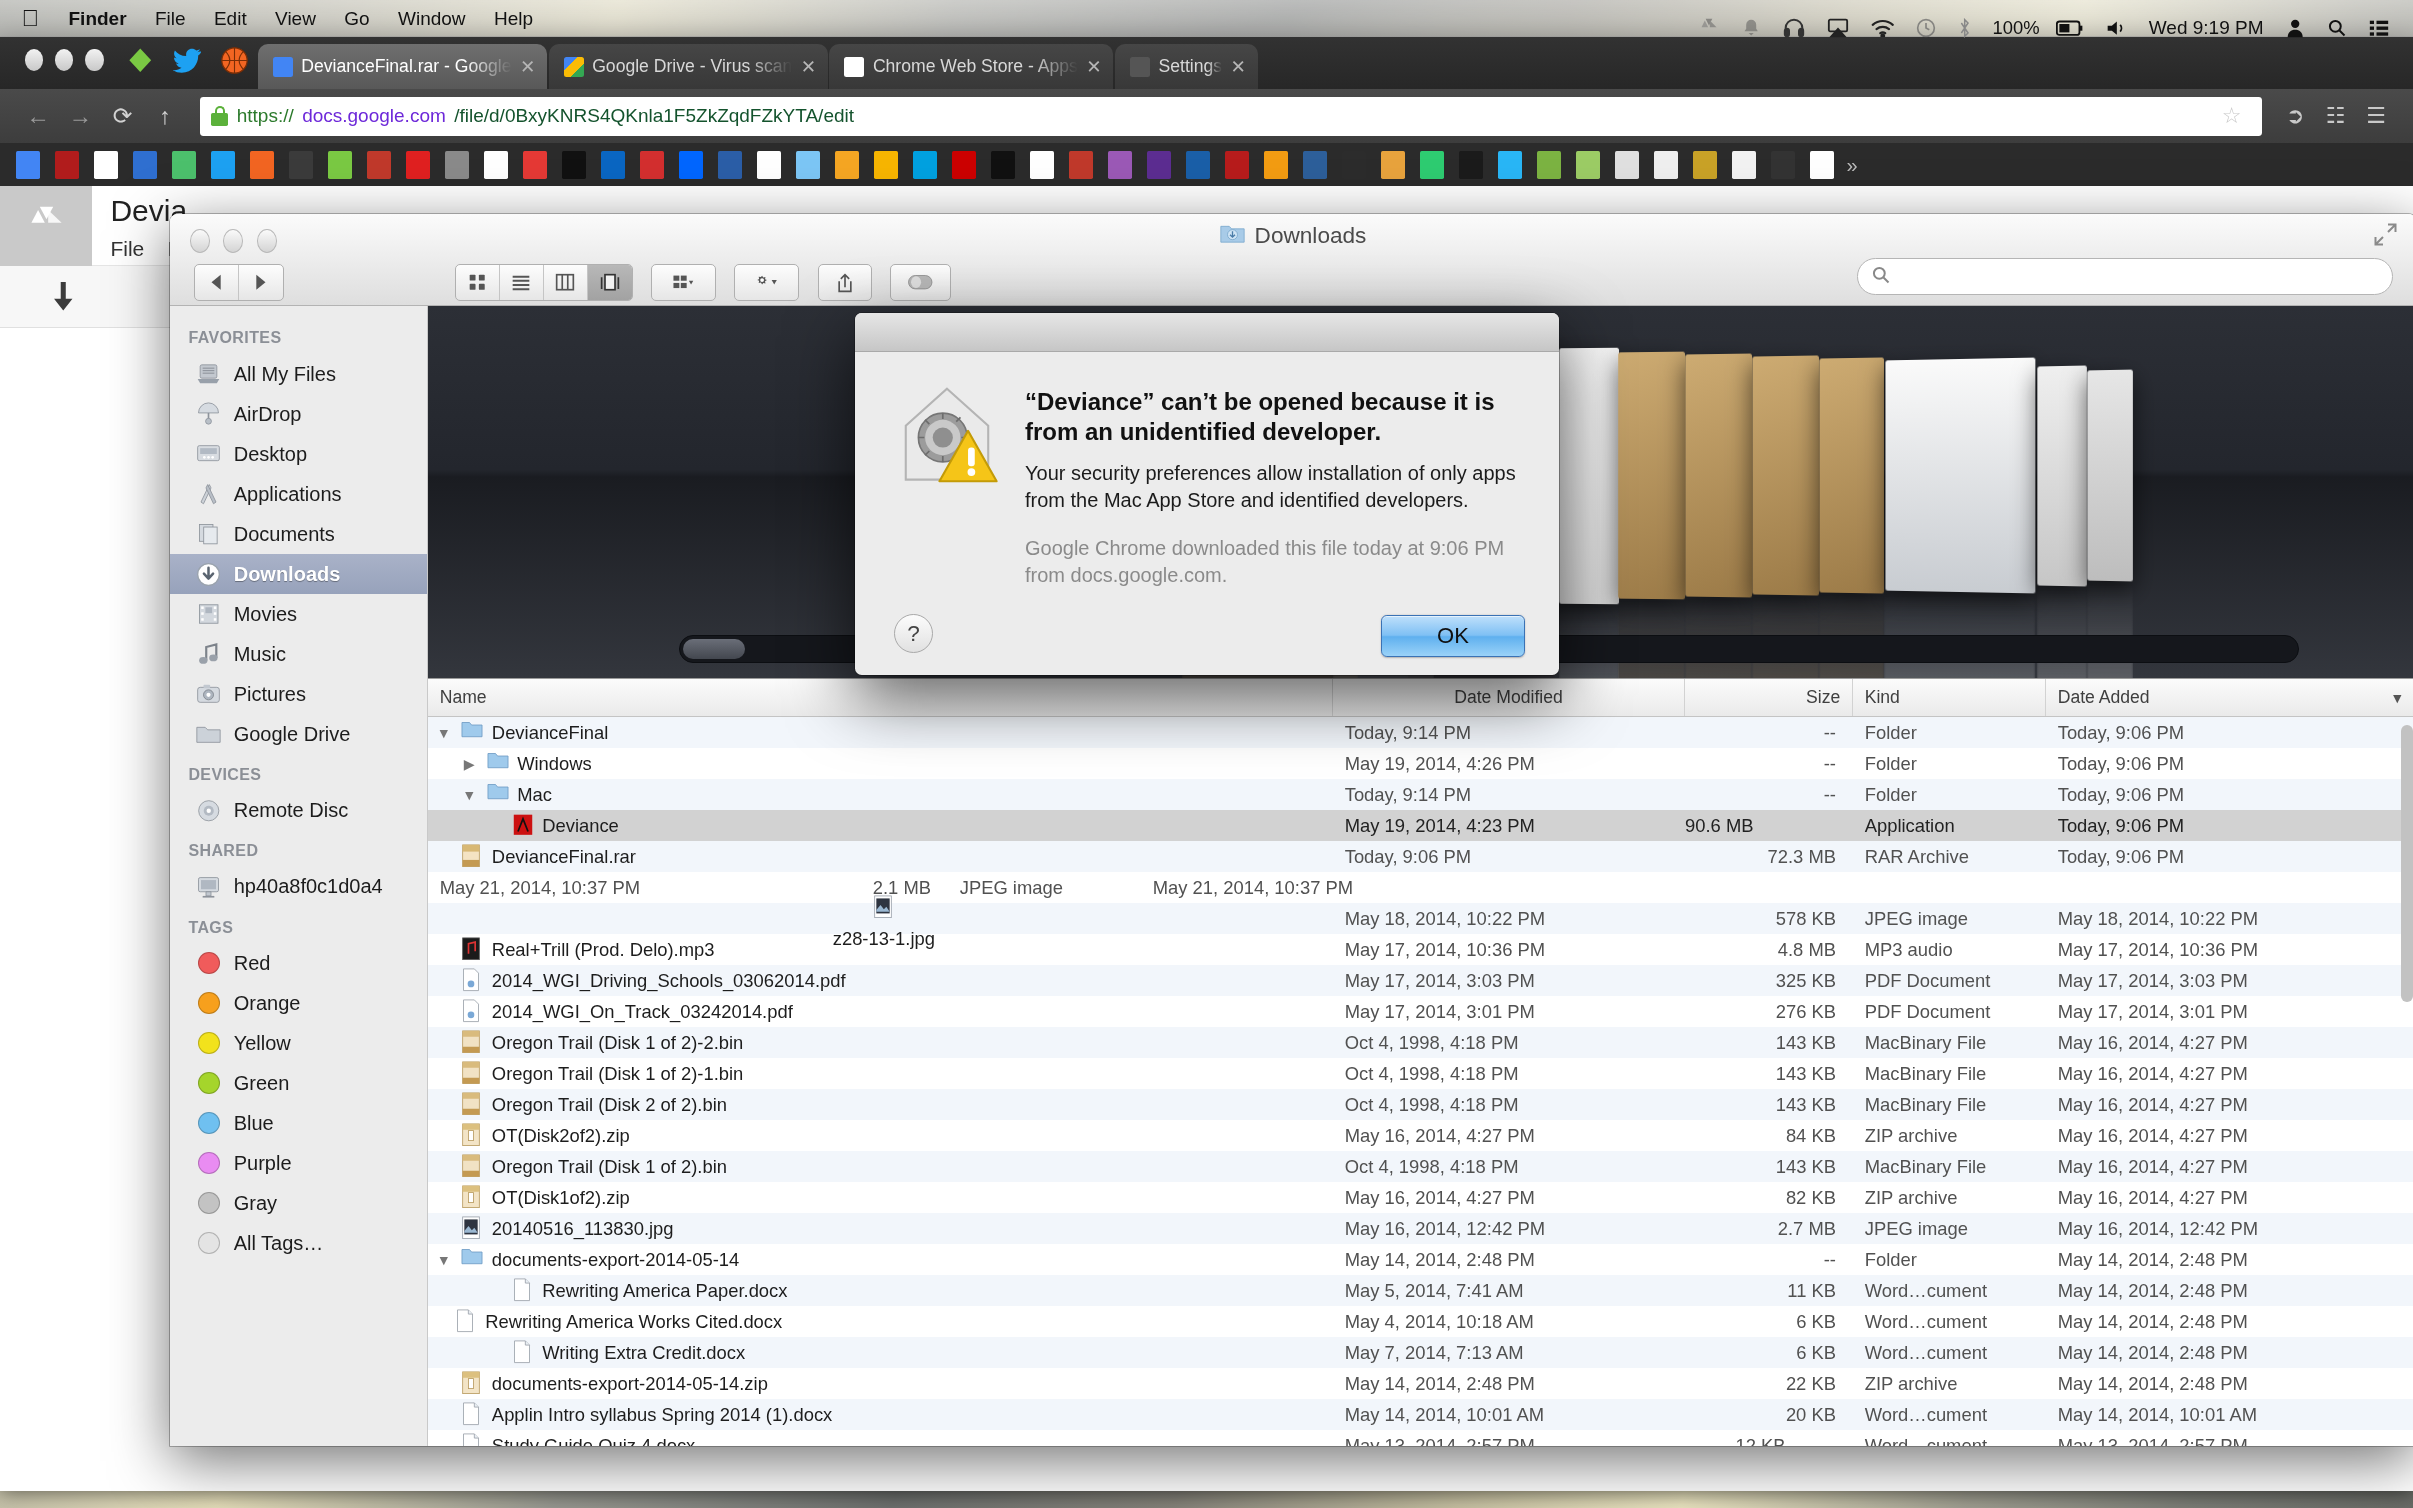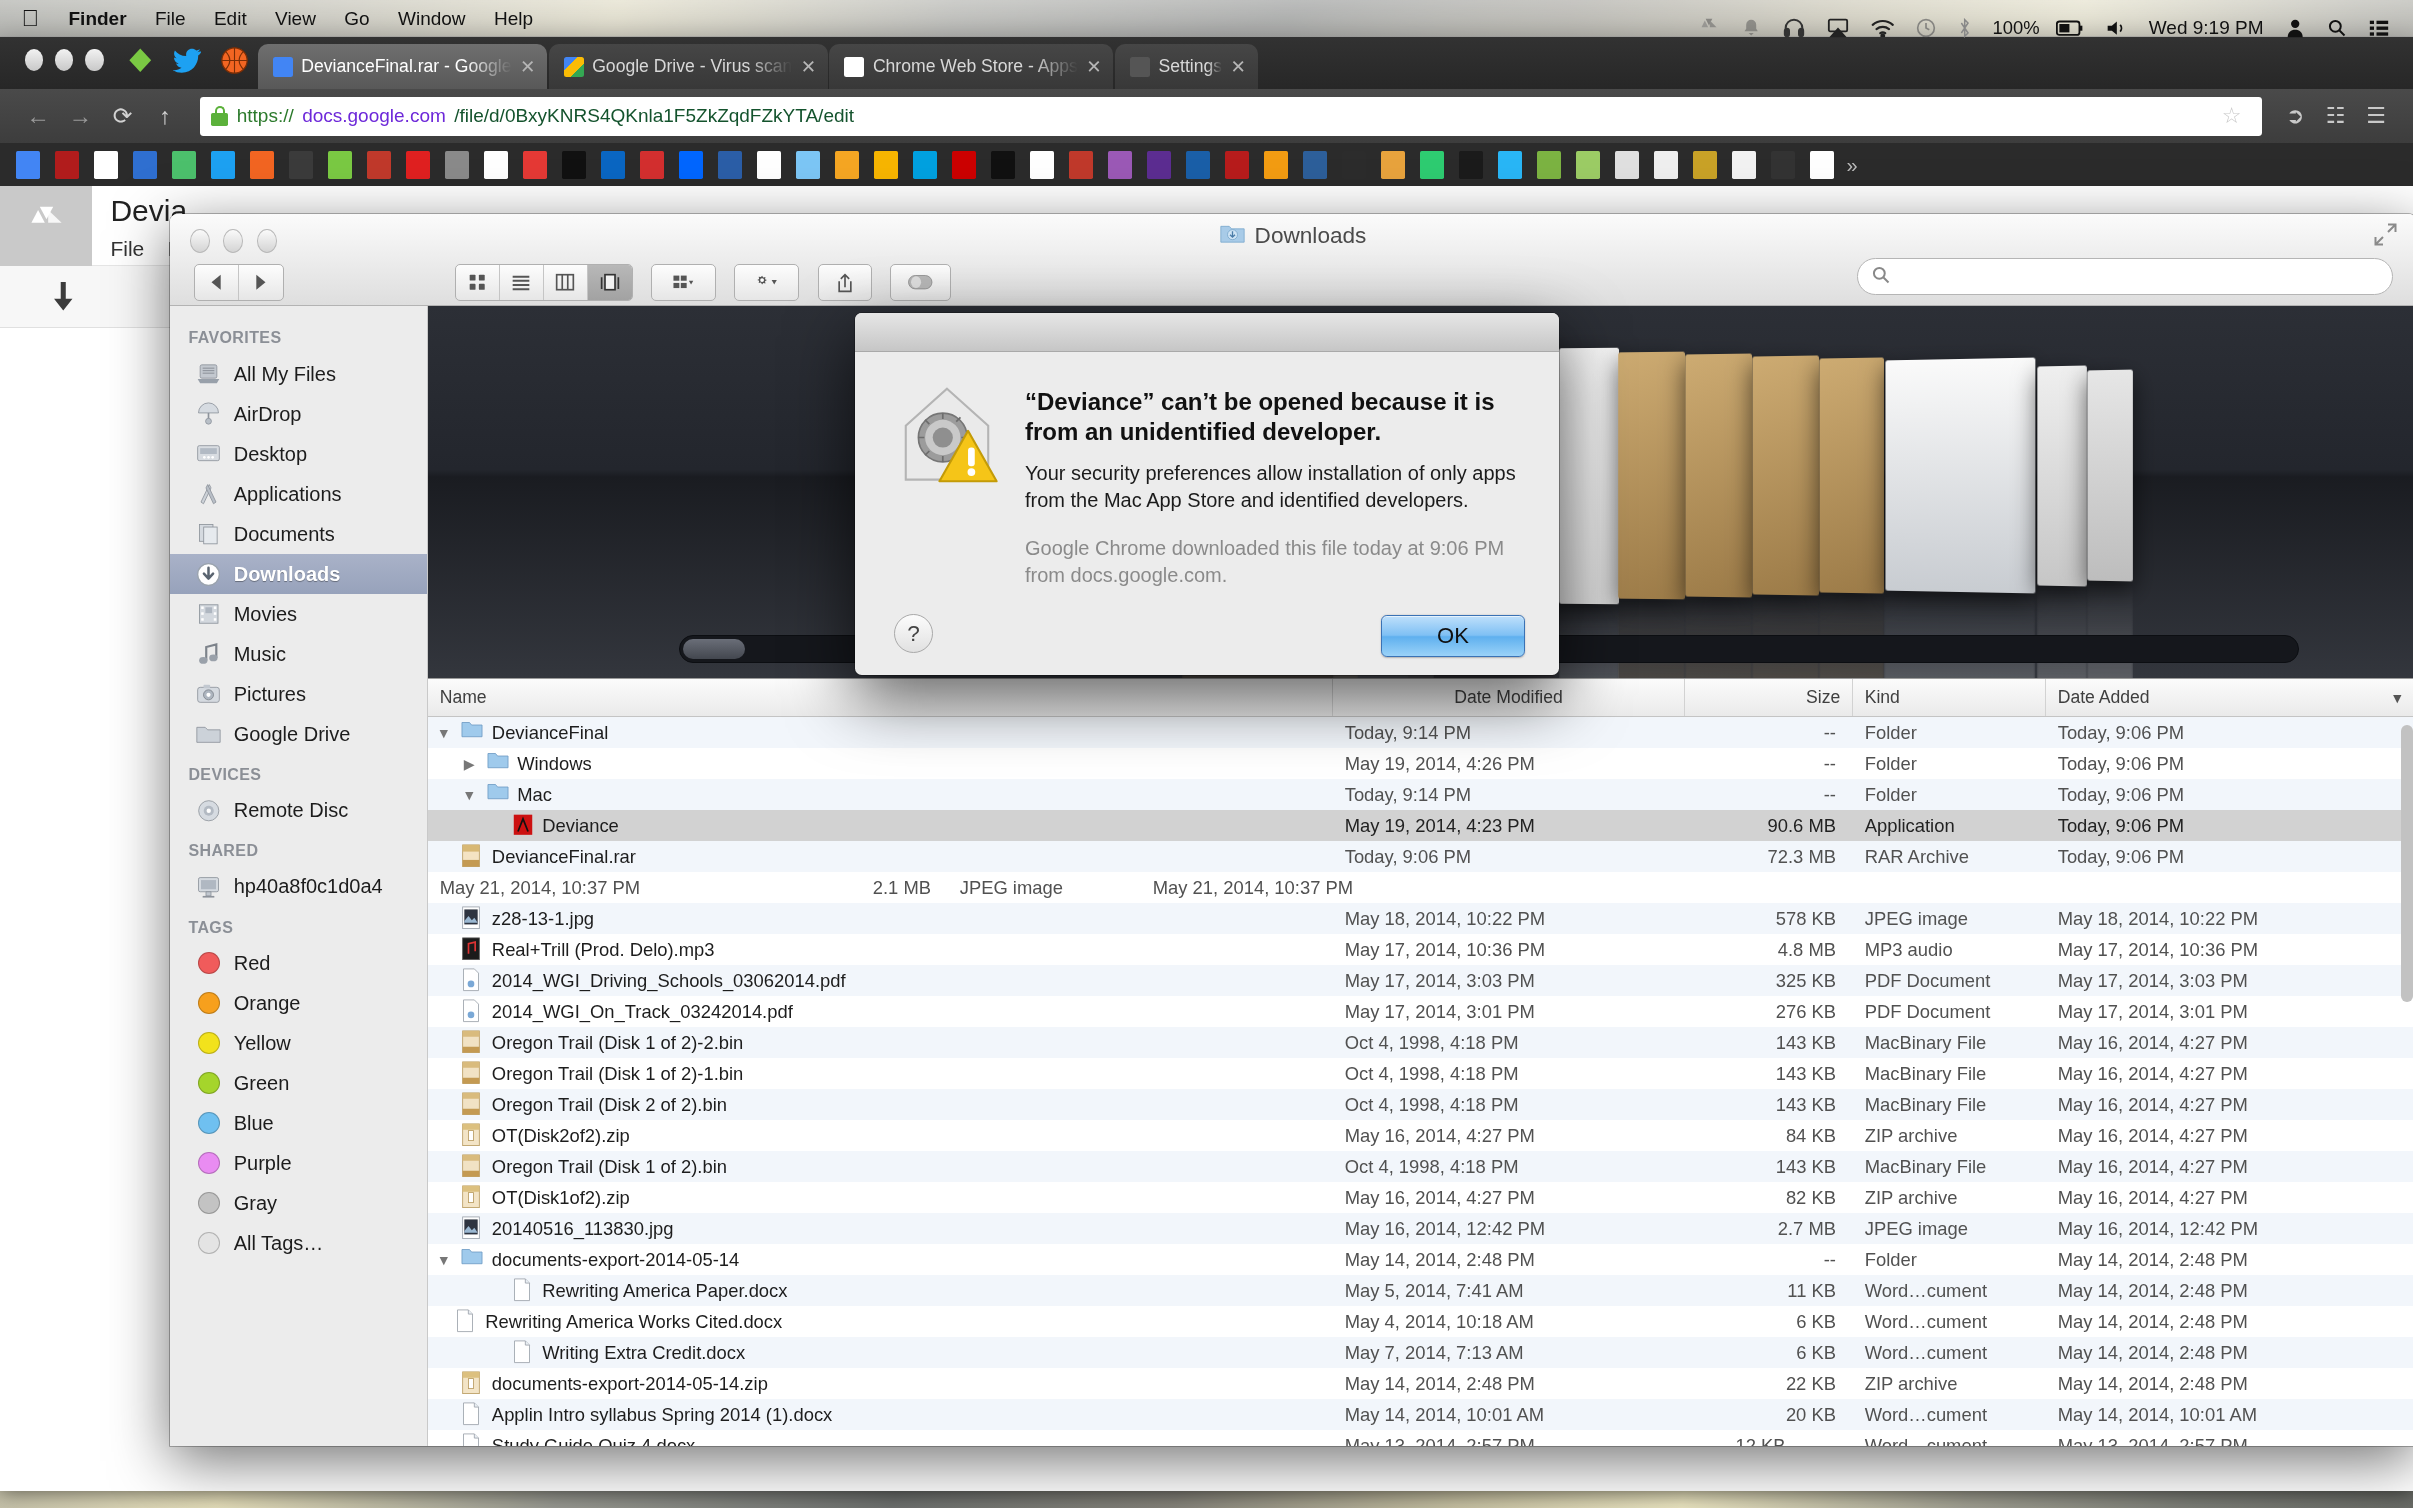--- a/index.html
+++ b/index.html
@@ -905,21 +905,21 @@
           <div class="row sel">
             <div class="c-name" style="width: 905px; padding-left: 57px;">
               <span class="tri"></span>
               <span class="ficon"><svg width="22" height="23.5" viewBox="0 0 26 28">
                   <rect x="2" y="2" width="22" height="24" fill="#cc1111"></rect>
                   <path d="M7 22 L13 7 L19 22" fill="none" stroke="#111" stroke-width="2"></path>
                 </svg></span>
               <span>Deviance</span>
             </div>
             <div class="c-date" style="width: 352px;">May 19, 2014, 4:23 PM</div>
-            <div class="c-size" style="width: 168px; text-align: right;">90.6 MB</div>
+            <div class="c-size" style="width: 168px; text-align: left;">90.6 MB</div>
             <div class="c-kind" style="width: 193px;">Application</div>
             <div class="c-added" style="width: 285px;">Today, 9:06 PM</div>
           </div>
           <div class="row alt">
             <div class="c-name" style="width: 905px; padding-left: 6.7px;">
               <span class="tri"></span>
               <span class="ficon"><svg width="20" height="23.5" viewBox="0 0 24 28">
                   <rect x="2" y="1" width="20" height="26" fill="#f4e3c3" stroke="#b99b5f"></rect>
                   <rect x="2" y="1" width="20" height="8" fill="#d8b874"></rect>
                   <rect x="2" y="19" width="20" height="8" fill="#c49a52"></rect>
@@ -931,21 +931,21 @@
             <div class="c-kind" style="width: 193px;">RAR Archive</div>
             <div class="c-added" style="width: 285px;">Today, 9:06 PM</div>
           </div>
           <div class="row">
             <div class="c-date" style="width: 352px;">May 21, 2014, 10:37 PM</div>
             <div class="c-size" style="width: 168px; text-align: right;">2.1 MB</div>
             <div class="c-kind" style="width: 193px;">JPEG image</div>
             <div class="c-added" style="width: 285px;">May 21, 2014, 10:37 PM</div>
           </div>
           <div class="row alt">
-            <div class="c-name" style="width: 905px; padding-left: 6.7px;">
+            <div class="c-name" style="width: 905px; padding-left: 6.7px; flex-direction: column;">
               <span class="tri"></span>
               <span class="ficon"><svg width="20" height="23.5" viewBox="0 0 24 28">
                   <rect x="2" y="1" width="20" height="26" fill="#fff" stroke="#9aa1aa"></rect>
                   <rect x="4" y="4" width="16" height="18" fill="#2e3440"></rect>
                   <path d="M4 18l5-6 4 5 3-3 4 6H4z" fill="#9bb8d2"></path>
                 </svg></span>
               <span>z28-13-1.jpg</span>
             </div>
             <div class="c-date" style="width: 352px;">May 18, 2014, 10:22 PM</div>
             <div class="c-size" style="width: 168px; text-align: right;">578 KB</div>

